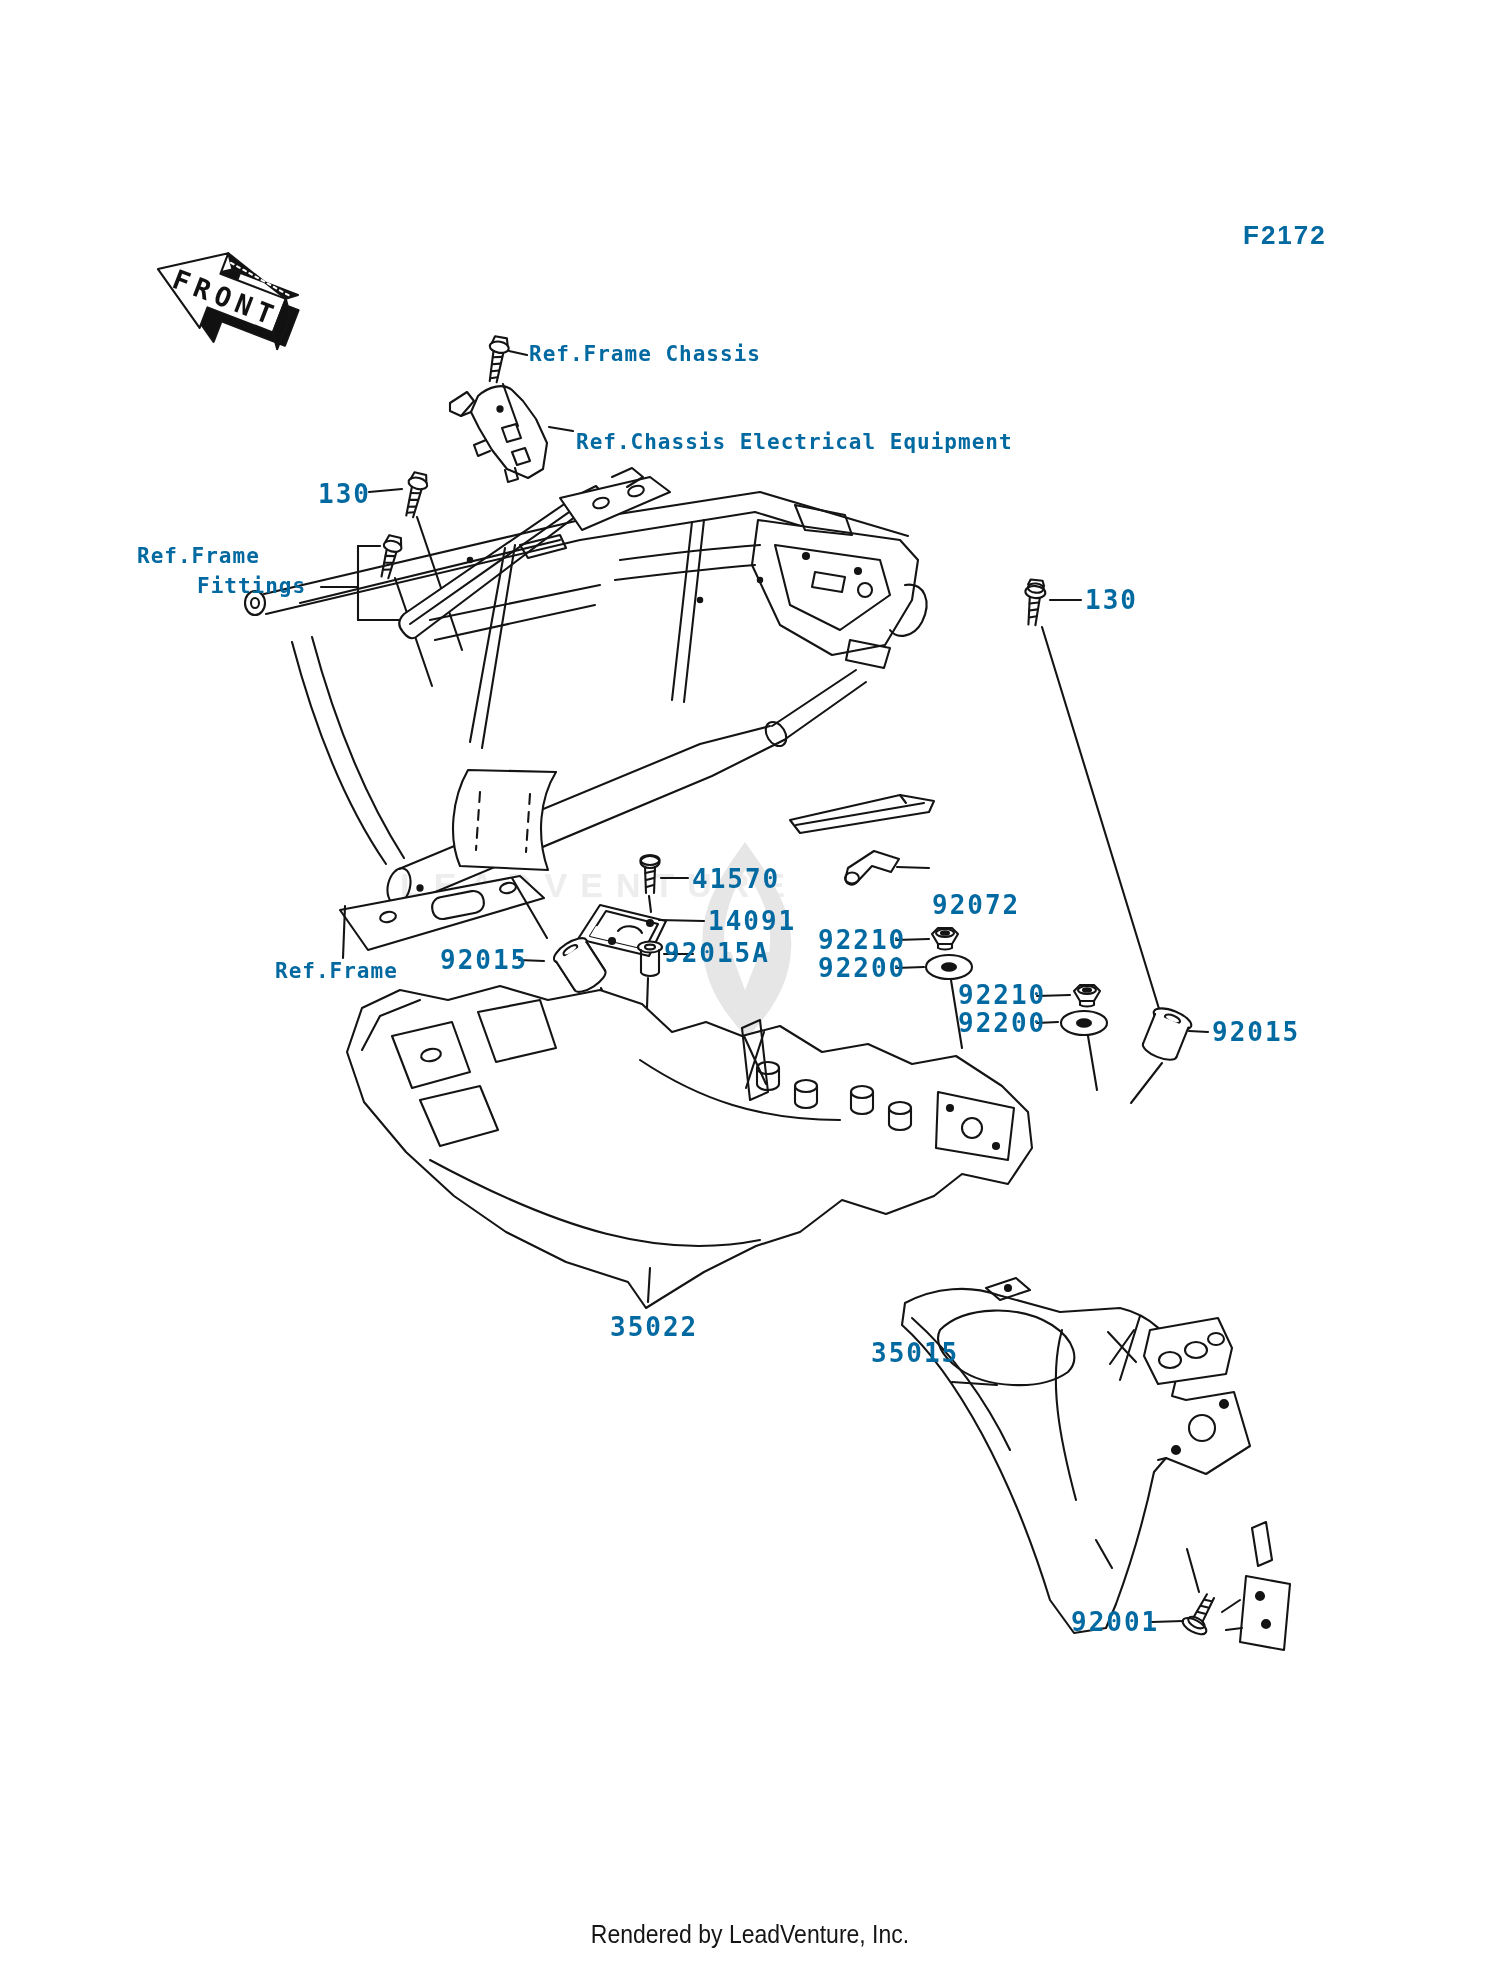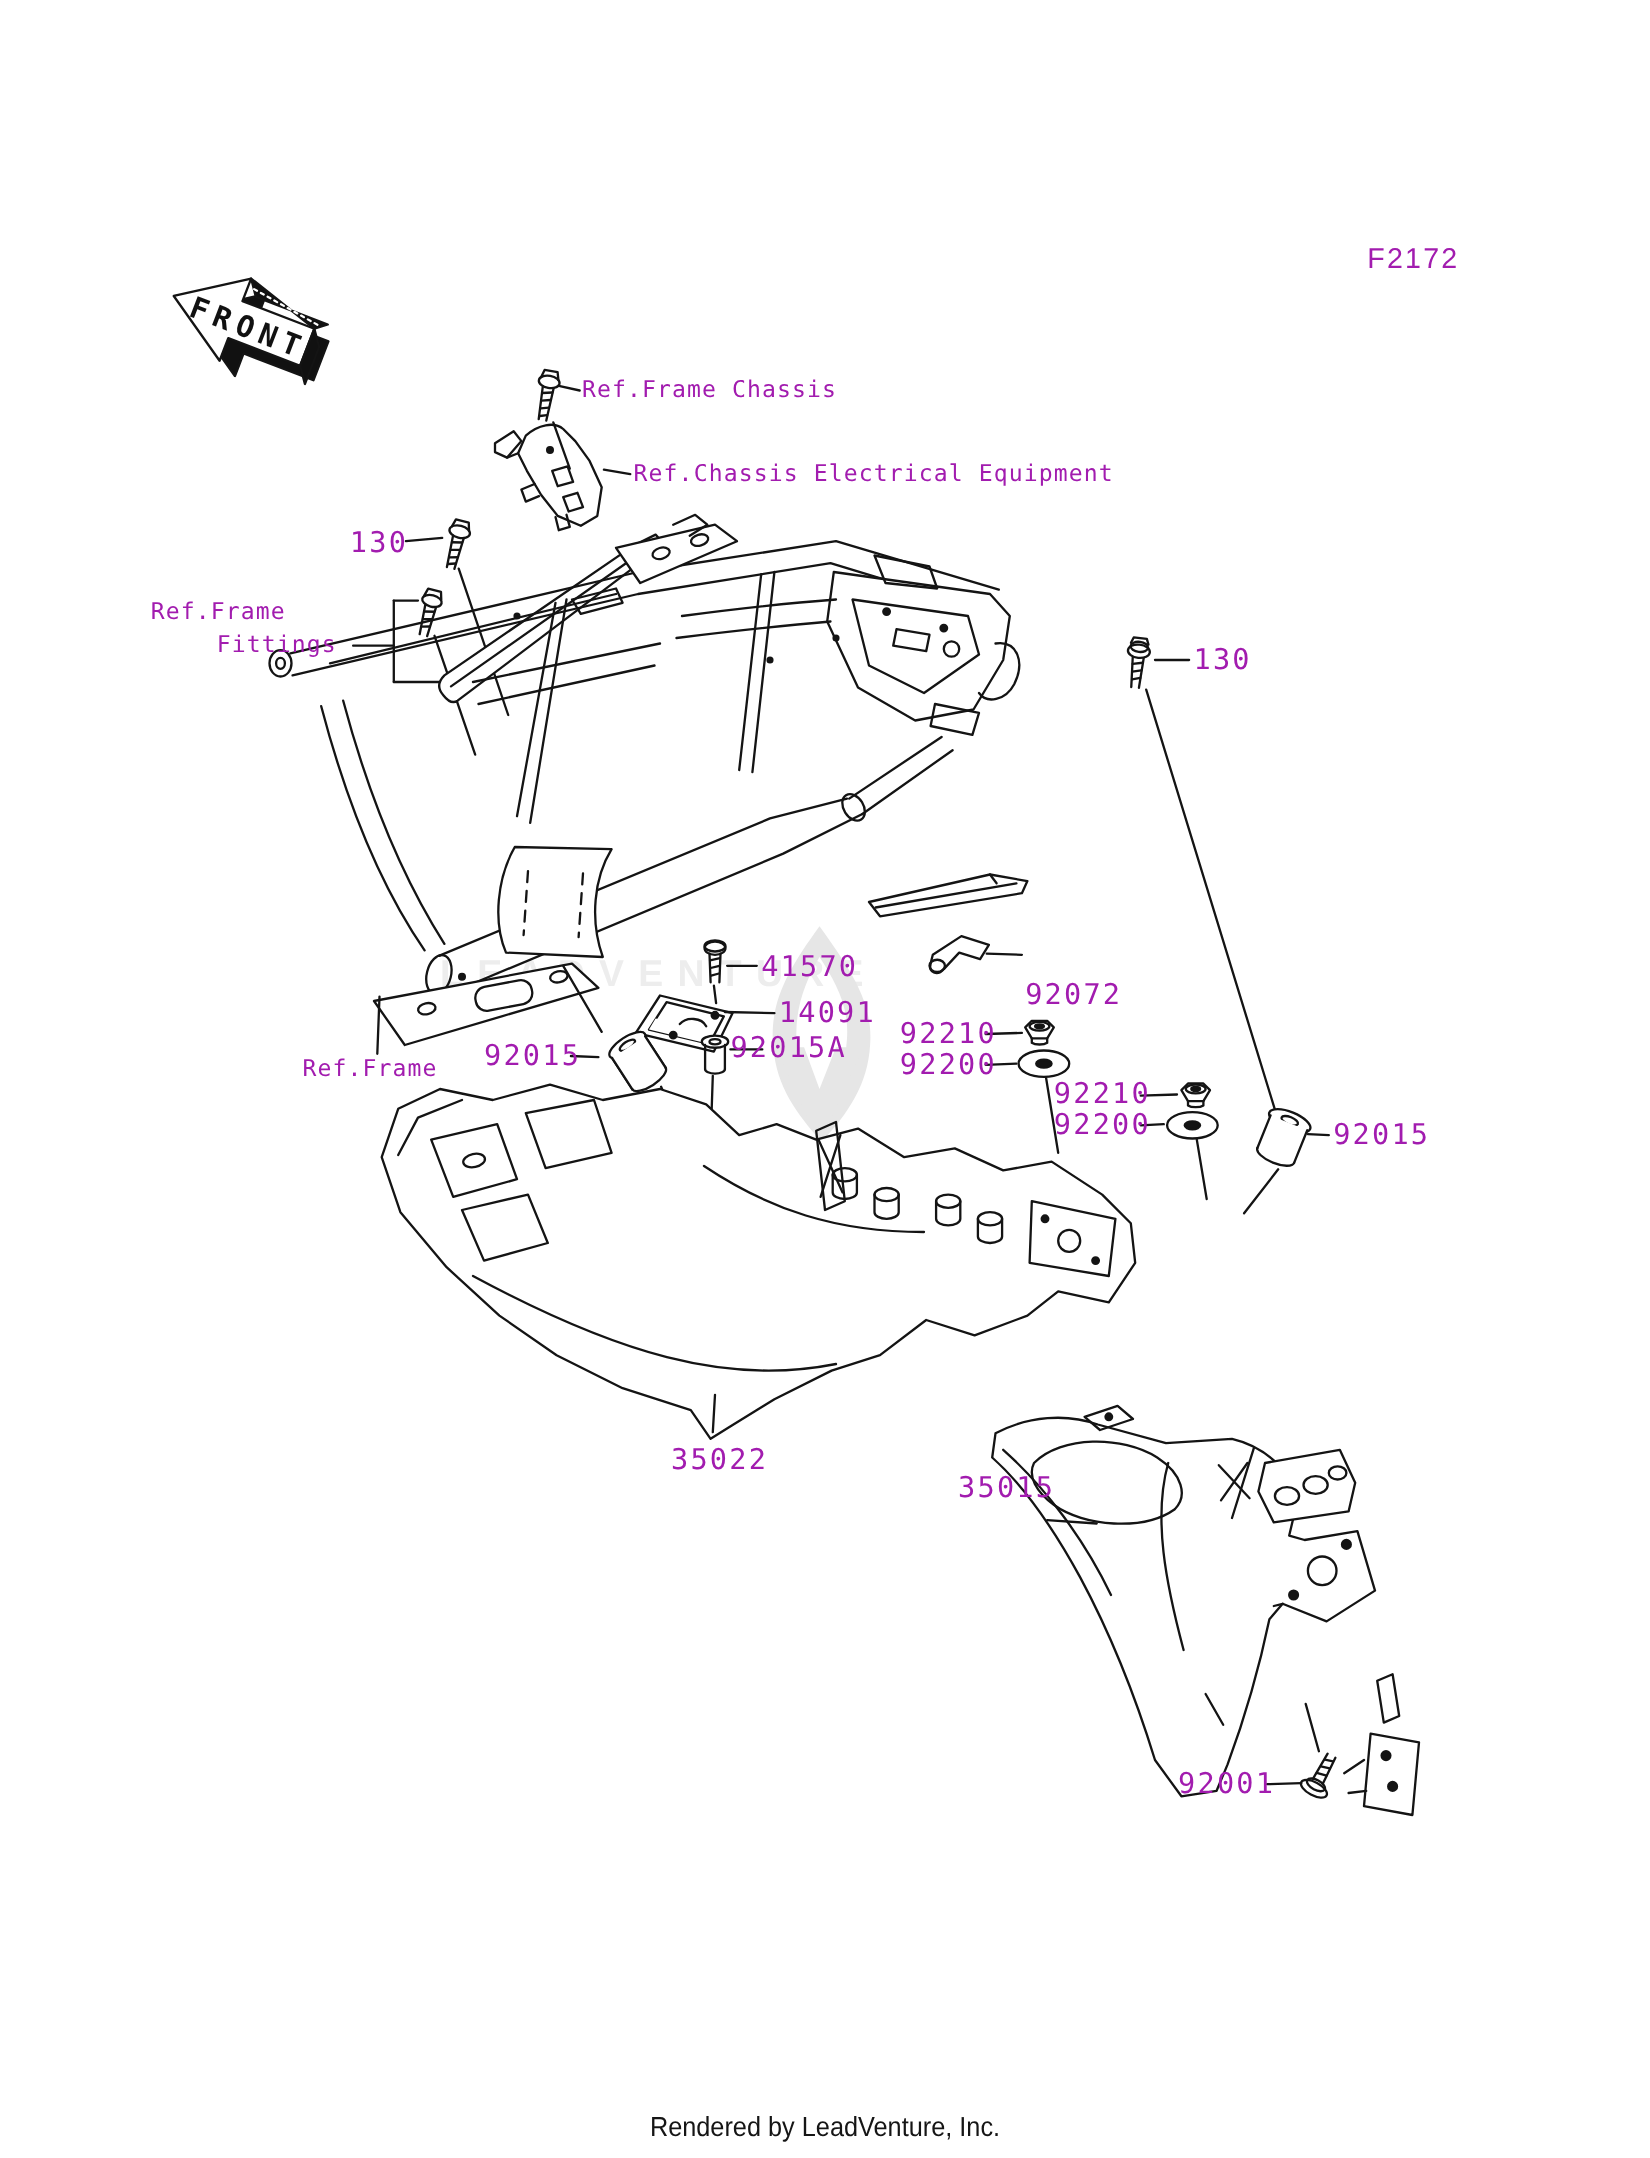--- a/index.html
+++ b/index.html
@@ -1,19 +1,19 @@
 <!DOCTYPE html>
 <html><head>
 <meta charset="utf-8">
 <style>
   html,body{margin:0;padding:0;background:#ffffff;}
   #page{position:relative;width:1500px;height:1962px;background:#ffffff;overflow:hidden;
         font-family:"DejaVu Sans Mono", monospace;}
   svg{position:absolute;left:0;top:0;}
-  .lbl{position:absolute;color:#a21caf;font-weight:normal;font-size:26px;letter-spacing:2px;
+  .lbl{position:absolute;color:#0369a1;font-weight:bold;font-size:26px;letter-spacing:2px;
        white-space:nowrap;line-height:1;}
   .ref{font-size:21px;letter-spacing:1px;}
   .code{font-family:"Liberation Sans",sans-serif;font-size:26px;letter-spacing:2px;}
   .footer{position:absolute;left:0;top:1920px;width:1500px;text-align:center;
           font-family:"Liberation Sans",sans-serif;font-size:25px;color:#151515;
           transform:scaleX(0.92);letter-spacing:0px;font-weight:400;}
   .wmtext{position:absolute;left:400px;top:866px;font-size:34px;font-weight:bold;
           letter-spacing:13px;color:#ededed;font-family:"Liberation Sans",sans-serif;}
   line,path,ellipse,rect,polyline,circle{vector-effect:non-scaling-stroke;}
 </style>
@@ -302,21 +302,21 @@
       <line x1="1152" y1="1622" x2="1183" y2="1621"></line>
       <line x1="1199" y1="1592" x2="1187" y2="1549"></line>
 
       <line x1="527" y1="355" x2="509" y2="351"></line>
     </g>
   </svg>
 
   <div class="lbl code" style="left:1243px;top:222px;">F2172</div>
 
   <div class="lbl ref" style="left:529px;top:344px;">Ref.Frame Chassis</div>
-  <div class="lbl ref" style="left:576px;top:420px;">Ref.Chassis Electrical Equipment</div>
+  <div class="lbl ref" style="left:576px;top:432px;">Ref.Chassis Electrical Equipment</div>
 
   <div class="lbl" style="left:318px;top:481px;">130</div>
   <div class="lbl ref" style="left:137px;top:546px;">Ref.Frame</div>
   <div class="lbl ref" style="left:197px;top:576px;text-align:right;">Fittings</div>
 
   <div class="lbl" style="left:1085px;top:587px;">130</div>
 
   <div class="lbl" style="left:692px;top:866px;">41570</div>
   <div class="lbl" style="left:932px;top:892px;">92072</div>
   <div class="lbl" style="left:708px;top:908px;">14091</div>

